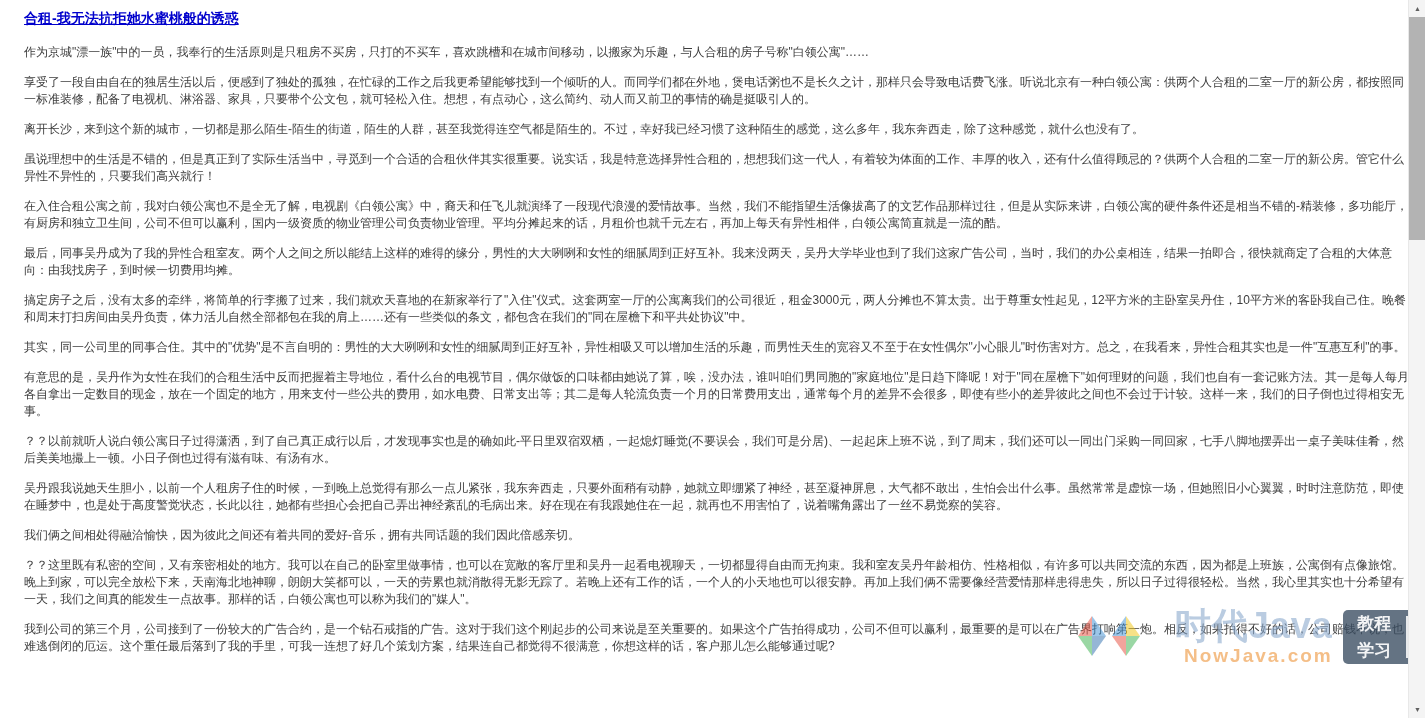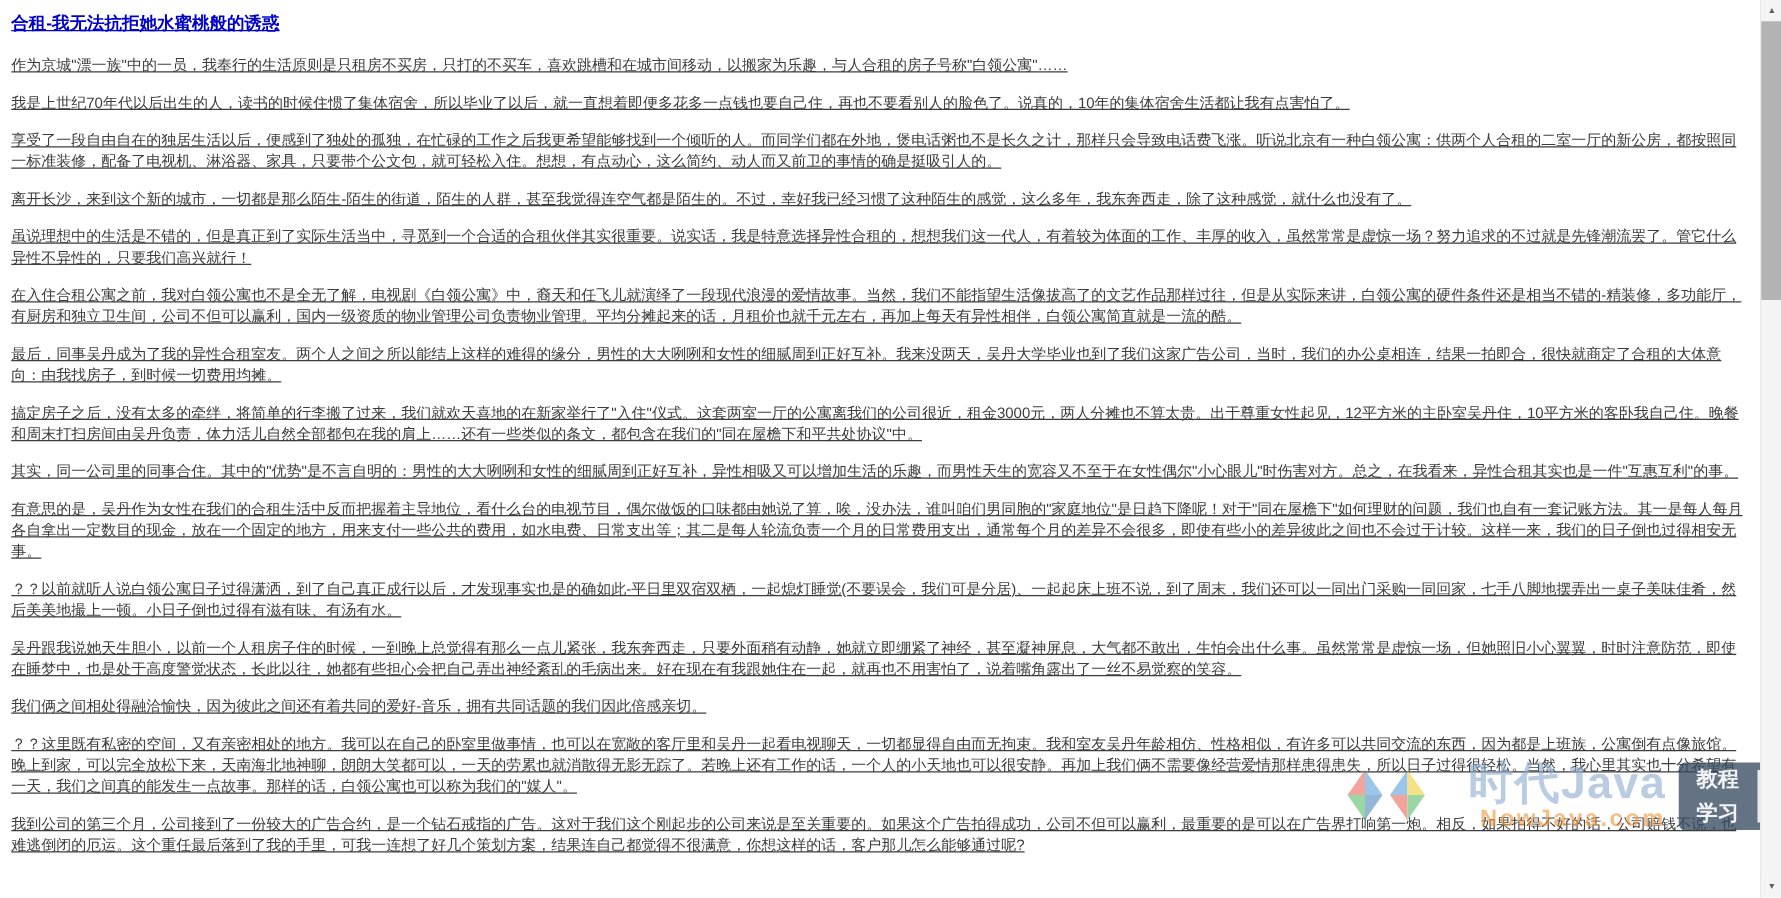--- a/index.html
+++ b/index.html
@@ -1,21 +1,21 @@
 <!DOCTYPE html>
 <html lang="zh"><head>
 <meta charset="utf-8">
 <style>
   * { margin:0; padding:0; box-sizing:border-box; }
   html,body { width:1425px; height:718px; overflow:hidden; background:#ffffff; }
   body { font-family:"Liberation Sans","DejaVu Sans",sans-serif; color:#3c3c3c; position:relative; }
 
   .content {
-    position:absolute; left:1px; top:0; width:1408px; height:718px;
-    padding:8px 12px 0 8px; overflow:hidden;text-decoration:underline;
+    position:absolute; left:16px; top:0; width:1408px; height:718px;
+    padding:8px 12px 0 8px; overflow:hidden;
   }
   .article-title {
     display:inline-block;
     font-size:14px; font-weight:bold; color:#0000cc;
     text-decoration:underline; margin:2px 0 16px 0; cursor:pointer;
   }
   .article-body p {
     font-size:12px; line-height:17px; margin:0 0 13px 0;
     color:#3c3c3c; text-align:left; word-break:break-all;
   }
@@ -67,24 +67,23 @@
     color:rgba(255,255,255,0.92); font-size:17px; font-weight:bold;
   }
 </style>
 </head>
 <body>
 
 <div class="content">
   <a class="article-title" href="#">合租-我无法抗拒她水蜜桃般的诱惑</a>
   <div class="article-body">
       <p>作为京城"漂一族"中的一员，我奉行的生活原则是只租房不买房，只打的不买车，喜欢跳槽和在城市间移动，以搬家为乐趣，与人合租的房子号称"白领公寓"……</p>
-      <p>我是上世纪70年代以后出生的人，读书的时候住惯了集体宿舍，所以毕业了以后，就一直想着即便多花多一点钱也要自己住，再也不要看别人的脸色了。说真的，10年的集体宿舍生活都让我有点害怕了。</p>
       <p>享受了一段自由自在的独居生活以后，便感到了独处的孤独，在忙碌的工作之后我更希望能够找到一个倾听的人。而同学们都在外地，煲电话粥也不是长久之计，那样只会导致电话费飞涨。听说北京有一种白领公寓：供两个人合租的二室一厅的新公房，都按照同一标准装修，配备了电视机、淋浴器、家具，只要带个公文包，就可轻松入住。想想，有点动心，这么简约、动人而又前卫的事情的确是挺吸引人的。</p>
       <p>离开长沙，来到这个新的城市，一切都是那么陌生-陌生的街道，陌生的人群，甚至我觉得连空气都是陌生的。不过，幸好我已经习惯了这种陌生的感觉，这么多年，我东奔西走，除了这种感觉，就什么也没有了。</p>
-      <p>虽说理想中的生活是不错的，但是真正到了实际生活当中，寻觅到一个合适的合租伙伴其实很重要。说实话，我是特意选择异性合租的，想想我们这一代人，有着较为体面的工作、丰厚的收入，虽然常常是虚惊一场？努力追求的不过就是先锋潮流罢了。管它什么异性不异性的，只要我们高兴就行！</p>
+      <p>虽说理想中的生活是不错的，但是真正到了实际生活当中，寻觅到一个合适的合租伙伴其实很重要。说实话，我是特意选择异性合租的，想想我们这一代人，有着较为体面的工作、丰厚的收入，还有什么值得顾忌的？供两个人合租的二室一厅的新公房。管它什么异性不异性的，只要我们高兴就行！</p>
       <p>在入住合租公寓之前，我对白领公寓也不是全无了解，电视剧《白领公寓》中，裔天和任飞儿就演绎了一段现代浪漫的爱情故事。当然，我们不能指望生活像拔高了的文艺作品那样过往，但是从实际来讲，白领公寓的硬件条件还是相当不错的-精装修，多功能厅，有厨房和独立卫生间，公司不但可以赢利，国内一级资质的物业管理公司负责物业管理。平均分摊起来的话，月租价也就千元左右，再加上每天有异性相伴，白领公寓简直就是一流的酷。</p>
       <p>最后，同事吴丹成为了我的异性合租室友。两个人之间之所以能结上这样的难得的缘分，男性的大大咧咧和女性的细腻周到正好互补。我来没两天，吴丹大学毕业也到了我们这家广告公司，当时，我们的办公桌相连，结果一拍即合，很快就商定了合租的大体意向：由我找房子，到时候一切费用均摊。</p>
       <p>搞定房子之后，没有太多的牵绊，将简单的行李搬了过来，我们就欢天喜地的在新家举行了"入住"仪式。这套两室一厅的公寓离我们的公司很近，租金3000元，两人分摊也不算太贵。出于尊重女性起见，12平方米的主卧室吴丹住，10平方米的客卧我自己住。晚餐和周末打扫房间由吴丹负责，体力活儿自然全部都包在我的肩上……还有一些类似的条文，都包含在我们的"同在屋檐下和平共处协议"中。</p>
       <p>其实，同一公司里的同事合住。其中的"优势"是不言自明的：男性的大大咧咧和女性的细腻周到正好互补，异性相吸又可以增加生活的乐趣，而男性天生的宽容又不至于在女性偶尔"小心眼儿"时伤害对方。总之，在我看来，异性合租其实也是一件"互惠互利"的事。</p>
       <p>有意思的是，吴丹作为女性在我们的合租生活中反而把握着主导地位，看什么台的电视节目，偶尔做饭的口味都由她说了算，唉，没办法，谁叫咱们男同胞的"家庭地位"是日趋下降呢！对于"同在屋檐下"如何理财的问题，我们也自有一套记账方法。其一是每人每月各自拿出一定数目的现金，放在一个固定的地方，用来支付一些公共的费用，如水电费、日常支出等；其二是每人轮流负责一个月的日常费用支出，通常每个月的差异不会很多，即使有些小的差异彼此之间也不会过于计较。这样一来，我们的日子倒也过得相安无事。</p>
       <p>？？以前就听人说白领公寓日子过得潇洒，到了自己真正成行以后，才发现事实也是的确如此-平日里双宿双栖，一起熄灯睡觉(不要误会，我们可是分居)、一起起床上班不说，到了周末，我们还可以一同出门采购一同回家，七手八脚地摆弄出一桌子美味佳肴，然后美美地撮上一顿。小日子倒也过得有滋有味、有汤有水。</p>
       <p>吴丹跟我说她天生胆小，以前一个人租房子住的时候，一到晚上总觉得有那么一点儿紧张，我东奔西走，只要外面稍有动静，她就立即绷紧了神经，甚至凝神屏息，大气都不敢出，生怕会出什么事。虽然常常是虚惊一场，但她照旧小心翼翼，时时注意防范，即使在睡梦中，也是处于高度警觉状态，长此以往，她都有些担心会把自己弄出神经紊乱的毛病出来。好在现在有我跟她住在一起，就再也不用害怕了，说着嘴角露出了一丝不易觉察的笑容。</p>
       <p>我们俩之间相处得融洽愉快，因为彼此之间还有着共同的爱好-音乐，拥有共同话题的我们因此倍感亲切。</p>
       <p>？？这里既有私密的空间，又有亲密相处的地方。我可以在自己的卧室里做事情，也可以在宽敞的客厅里和吴丹一起看电视聊天，一切都显得自由而无拘束。我和室友吴丹年龄相仿、性格相似，有许多可以共同交流的东西，因为都是上班族，公寓倒有点像旅馆。晚上到家，可以完全放松下来，天南海北地神聊，朗朗大笑都可以，一天的劳累也就消散得无影无踪了。若晚上还有工作的话，一个人的小天地也可以很安静。再加上我们俩不需要像经营爱情那样患得患失，所以日子过得很轻松。当然，我心里其实也十分希望有一天，我们之间真的能发生一点故事。那样的话，白领公寓也可以称为我们的"媒人"。</p>
       <p>我到公司的第三个月，公司接到了一份较大的广告合约，是一个钻石戒指的广告。这对于我们这个刚起步的公司来说是至关重要的。如果这个广告拍得成功，公司不但可以赢利，最重要的是可以在广告界打响第一炮。相反，如果拍得不好的话，公司赔钱不说，也难逃倒闭的厄运。这个重任最后落到了我的手里，可我一连想了好几个策划方案，结果连自己都觉得不很满意，你想这样的话，客户那儿怎么能够通过呢?</p>

